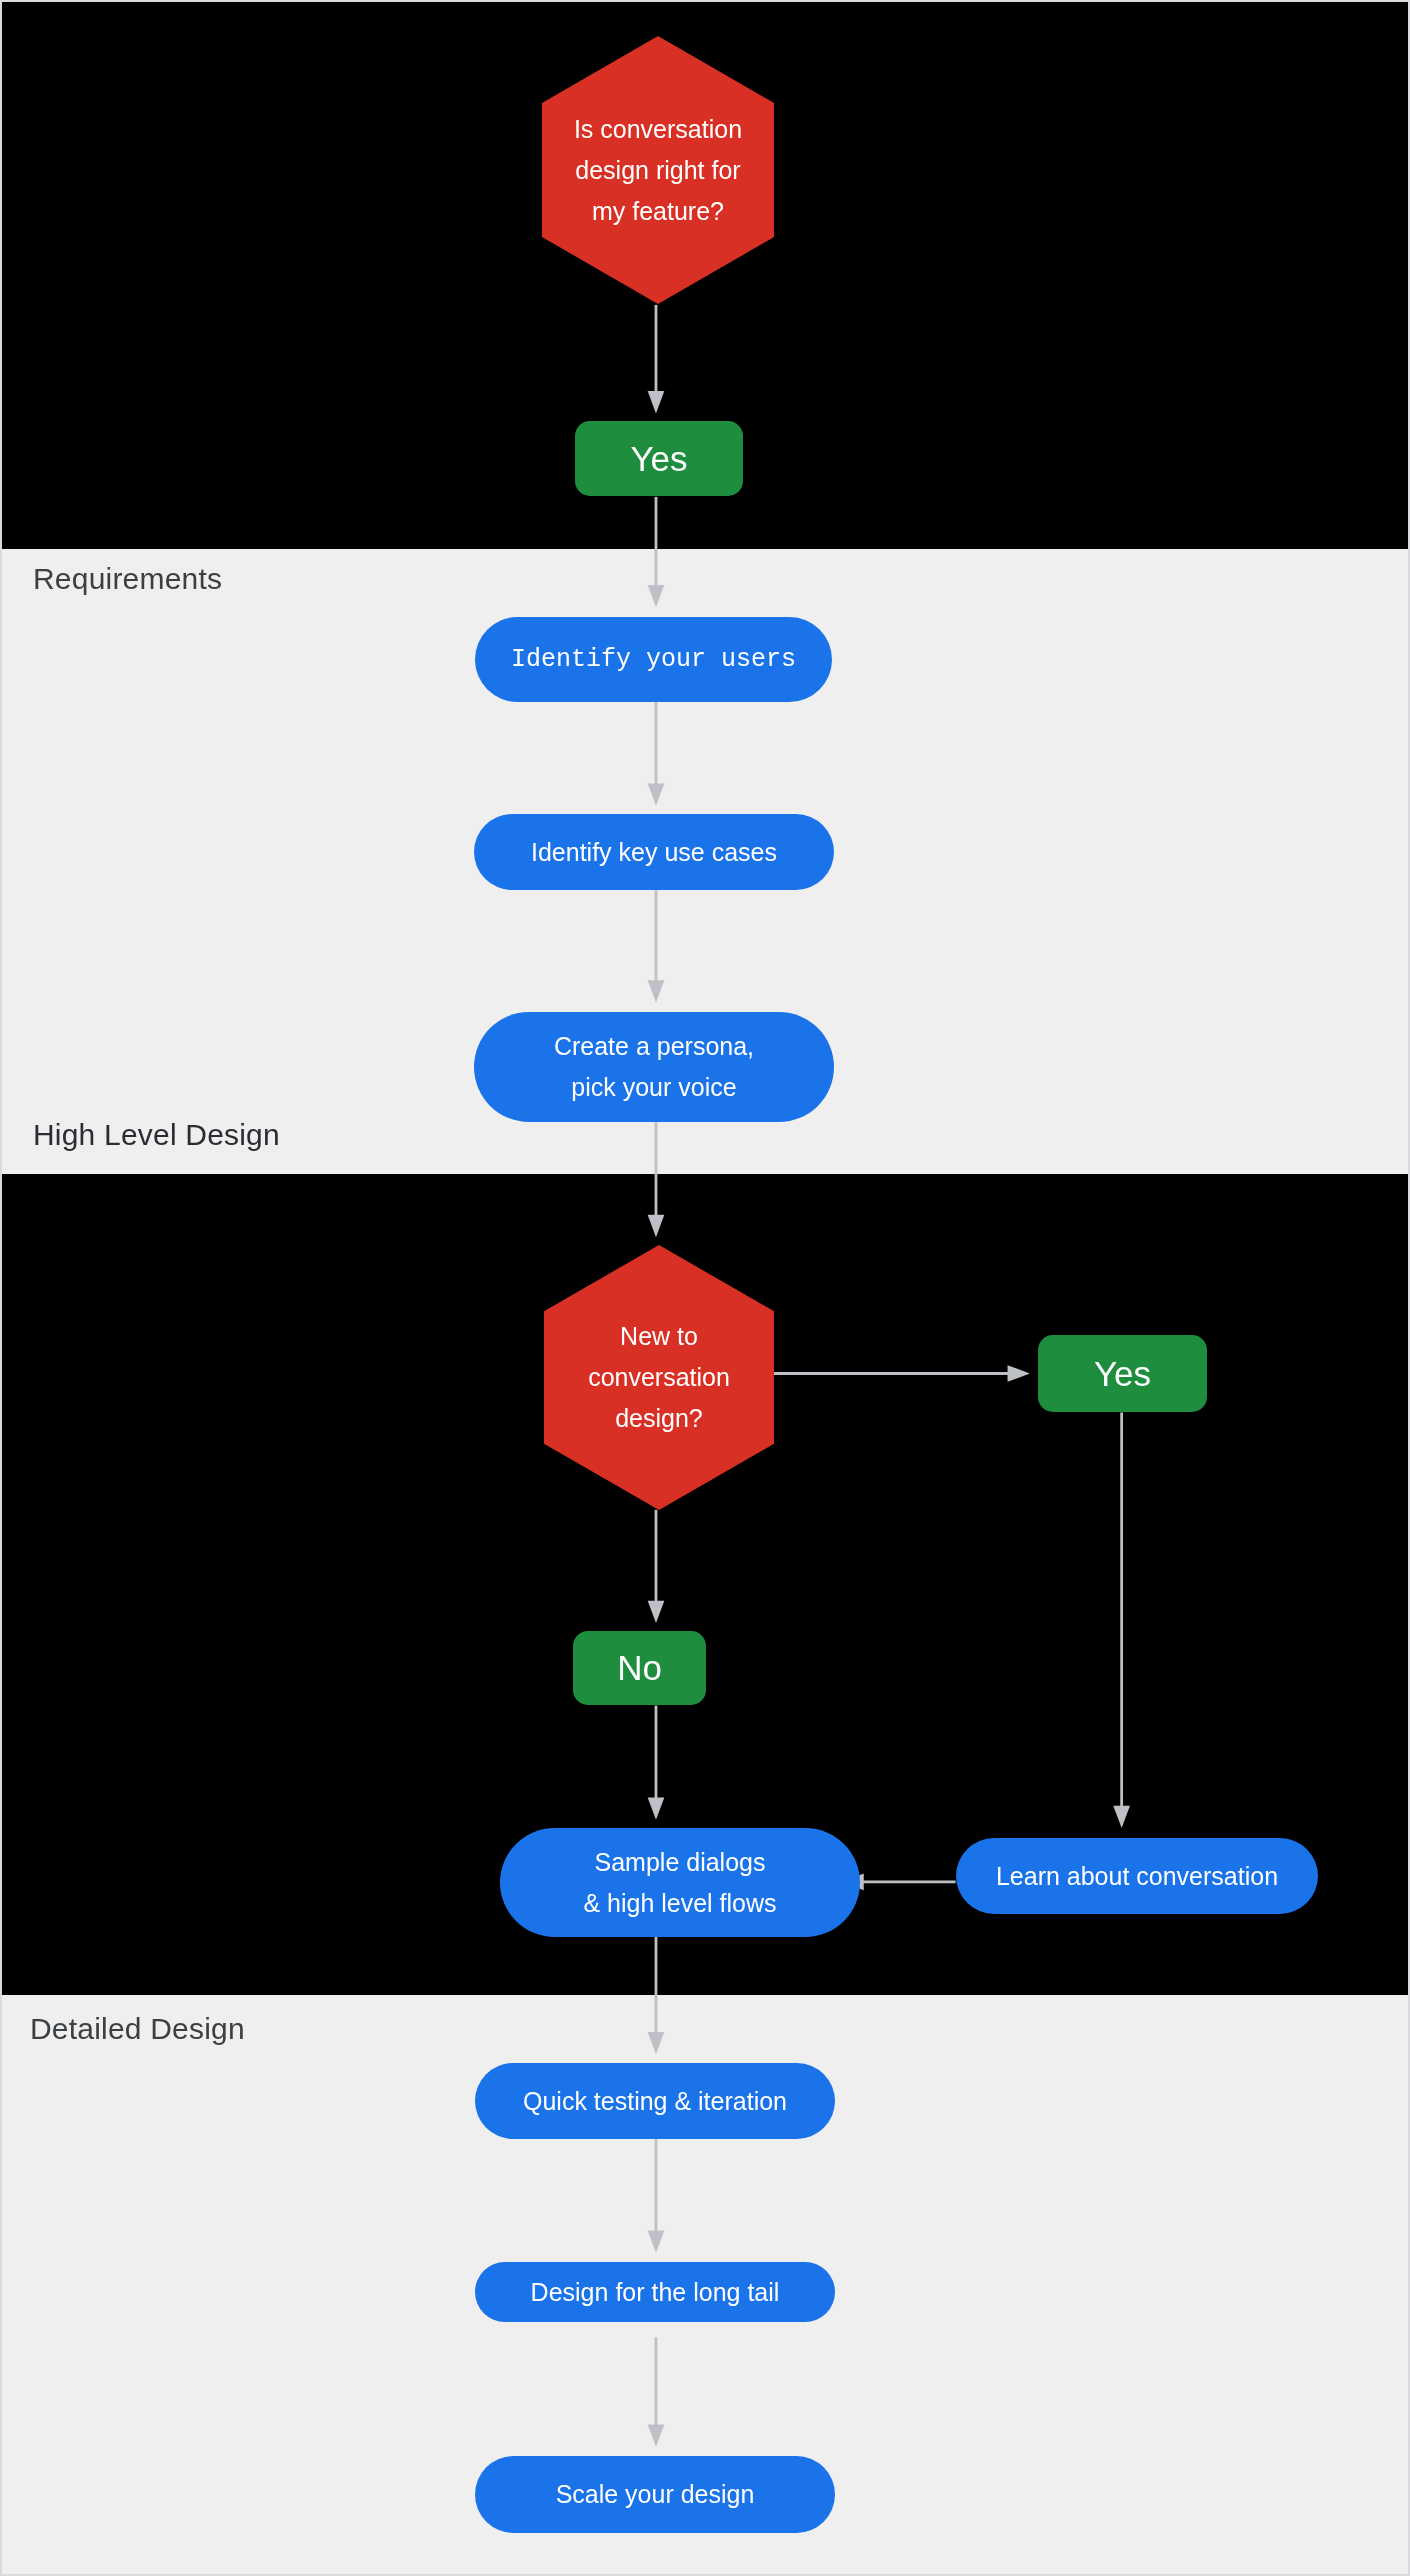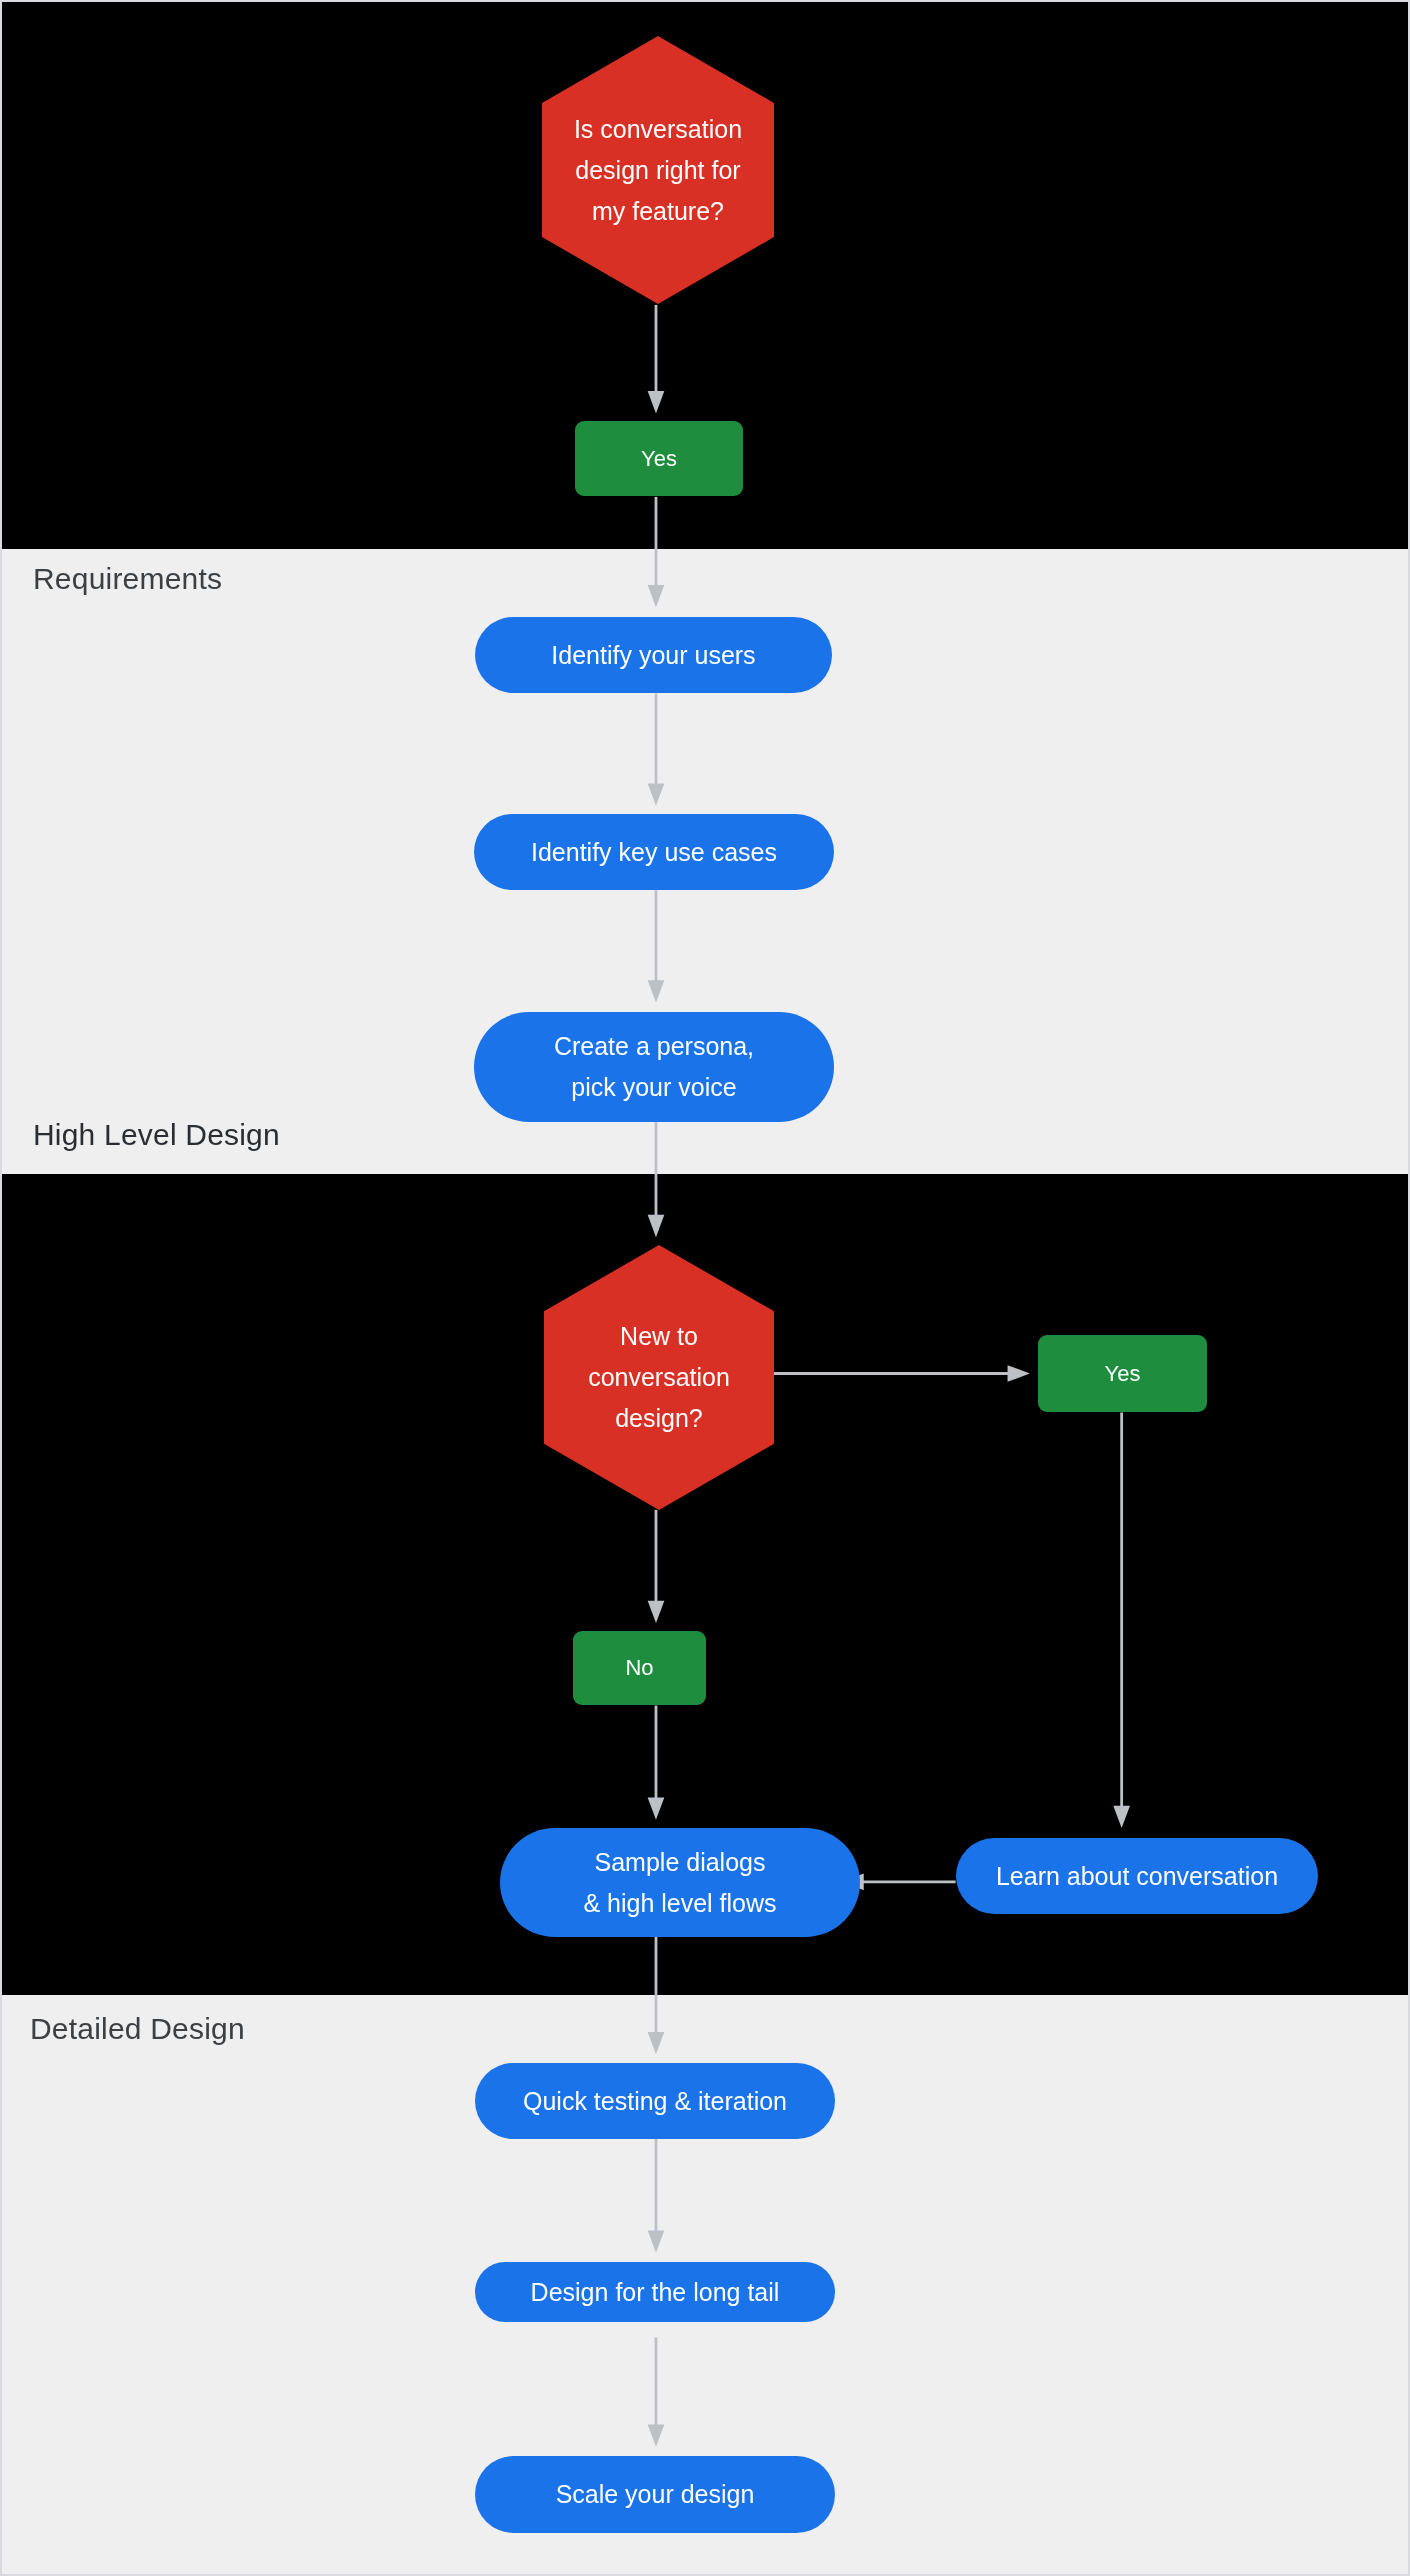--- a/index.html
+++ b/index.html
@@ -40,33 +40,33 @@
     white-space:pre;
     font-weight:500;
   }
   .hex{
     background:var(--node-red,#d93025);
     clip-path:polygon(50% 0,100% 25%,100% 75%,50% 100%,0 75%,0 25%);
     font-size:25px;line-height:41px;
   }
   .btn{
     background:var(--node-green,#1e8e3e);
-    border-radius:9px;
-    font-size:22px;
+    border-radius:15px;
+    font-size:35px;
   }
   .pill{
     background:var(--node-blue,#1a73e8);
     border-radius:58px;
     font-size:25px;line-height:41px;
   }
 
   
   #hex-start{left:540px;top:34px;width:232px;height:268px;}
   #yes-start{left:573px;top:419px;width:168px;height:75px;}
-  #pill-users{left:473px;top:615px;width:357px;height:76px;}
+  #pill-users{left:473px;top:615px;width:357px;height:85px;font-family:Liberation Mono, monospace;}
   #pill-usecases{left:472px;top:812px;width:360px;height:76px;text-align:right;}
   #pill-persona{left:472px;top:1010px;width:360px;height:110px;}
   #hex-new{left:542px;top:1243px;width:230px;height:265px;}
   #yes-new{left:1036px;top:1333px;width:169px;height:77px;}
   #no-new{left:571px;top:1629px;width:133px;height:74px;}
   #pill-sample{left:498px;top:1826px;width:360px;height:109px;}
   #pill-learn{left:954px;top:1836px;width:362px;height:76px;}
   #pill-quick{left:473px;top:2061px;width:360px;height:76px;}
   #pill-longtail{left:473px;top:2260px;width:360px;height:60px;}
   #pill-scale{left:473px;top:2454px;width:360px;height:77px;}

